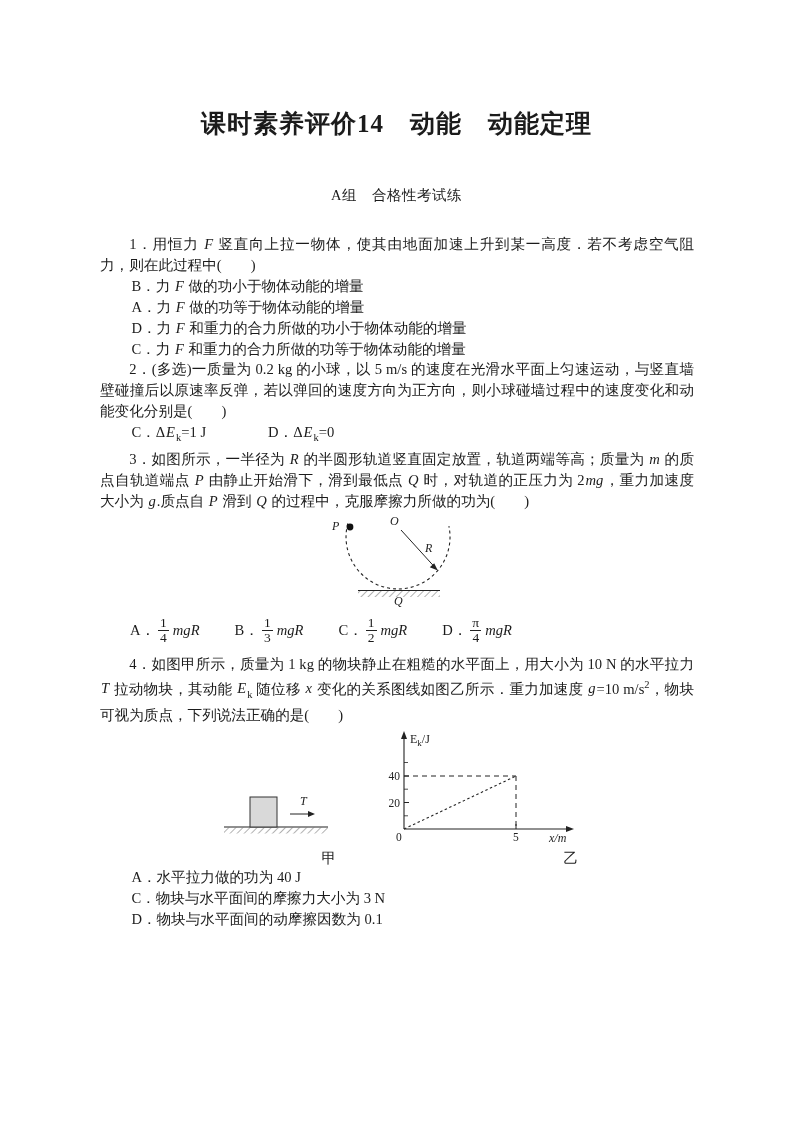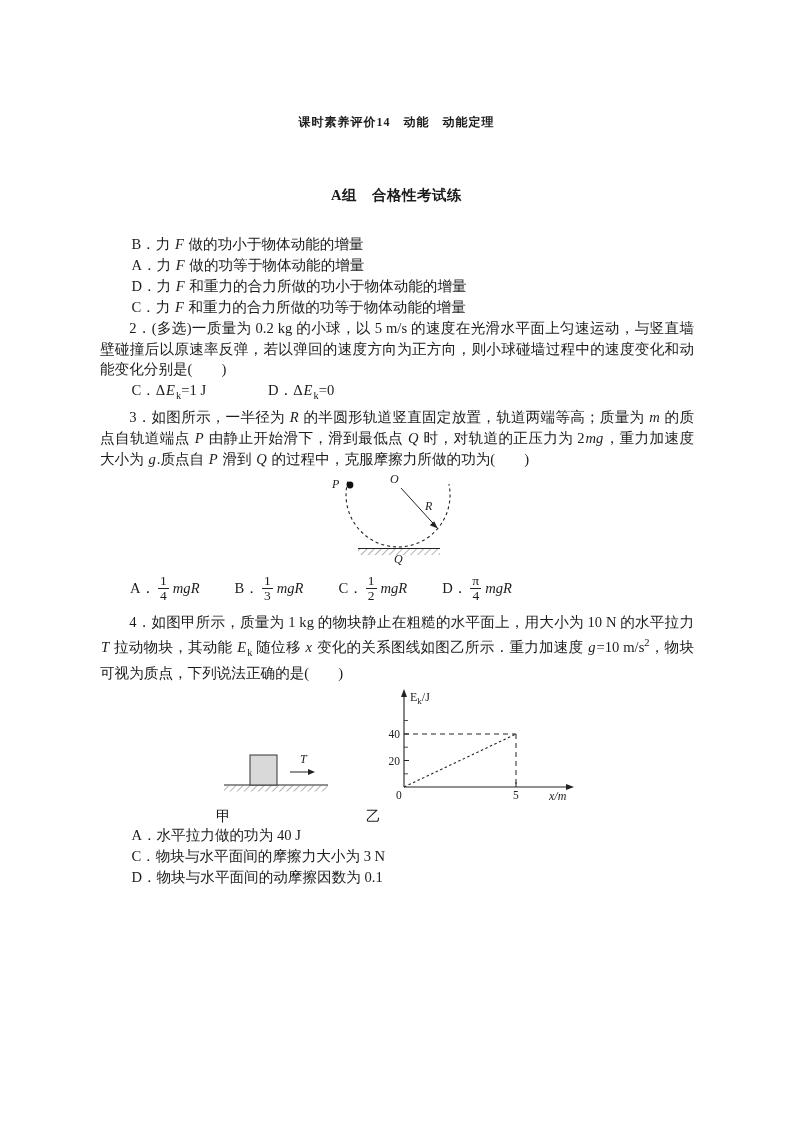--- a/index.html
+++ b/index.html
@@ -1,31 +1,31 @@
 <!DOCTYPE html>
 <html><head>
 <meta charset="utf-8">
 <style>
   html,body { margin:0; padding:0; background:#fff; }
   .page { width:793px; height:1122px; background:#ffffff; position:relative; overflow:hidden;
           font-family:"Liberation Serif","DejaVu Serif",serif; color:#1b1b1b; }
   .title { position:absolute; top:107px; left:0; right:0; text-align:center;
-           font-size:12px; font-weight:700; margin:7px; letter-spacing:1px; }
+           font-size:25px; font-weight:700; margin:0; letter-spacing:1px; }
   .section { position:absolute; top:186px; left:0; right:0; text-align:center;
-             font-size:14.5px; font-weight:700; margin:0; letter-spacing:0.5px; }
+             font-size:14.5px; font-weight:400; margin:0; letter-spacing:0.5px; }
   .content { position:absolute; left:100px; top:234px; width:594px;
              font-size:14.6px; line-height:20.9px; text-align:justify; }
   .stem { margin:0; text-indent:2em; }
   .opt { padding-left:2.15em; }
   .var { font-style:italic; padding:0 1px; font-family:"Liberation Serif",serif; }
   sub,sup { font-size:0.72em; }
   .optrow .pair-first { display:inline-block; min-width:133px; }
   .figure-row { display:flex; justify-content:center; align-items:flex-end; margin:3px 0 1px; }
   .fig4 { gap:30px; }
-  .figcol { display:flex; flex-direction:column; align-items:flex-start; }
+  .figcol { display:flex; flex-direction:column; align-items:flex-end; }
   .caption { text-align:center; font-size:14.6px; line-height:16px; margin-top:1px; }
   .frac-row { display:flex; gap:34px; padding-left:2.05em; align-items:center; height:46px; }
   .frac-opt { display:inline-flex; align-items:center; }
   .frac { display:inline-flex; flex-direction:column; align-items:center; line-height:1.08;
           font-size:13.5px; margin:0 3px; }
   .frac .den { border-top:1.2px solid #222; padding:0 2px; }
   svg { display:block; }
   svg text { font-family:"Liberation Serif",serif; font-size:12px; fill:#222; }
   svg text.it { font-style:italic; }
   svg text.tick { font-style:normal; font-size:11.5px; }
@@ -33,20 +33,21 @@
 </head>
 <body>
 
 <div class="page">
 
   <h1 class="title">课时素养评价14　动能　动能定理</h1>
   <h2 class="section">A组　合格性考试练</h2>
 
   <div class="content">
 
+    <p class="stem">1．用恒力 <i class="var">F</i> 竖直向上拉一物体，使其由地面加速上升到某一高度．若不考虑空气阻力，则在此过程中(　　)</p>
     <div class="opt">B．力 <i class="var">F</i> 做的功小于物体动能的增量</div>
     <div class="opt">A．力 <i class="var">F</i> 做的功等于物体动能的增量</div>
     <div class="opt">D．力 <i class="var">F</i> 和重力的合力所做的功小于物体动能的增量</div>
     <div class="opt">C．力 <i class="var">F</i> 和重力的合力所做的功等于物体动能的增量</div>
 
     <p class="stem">2．(多选)一质量为 0.2 kg 的小球，以 5 m/s 的速度在光滑水平面上匀速运动，与竖直墙壁碰撞后以原速率反弹，若以弹回的速度方向为正方向，则小球碰墙过程中的速度变化和动能变化分别是(　　)</p>
     <div class="opt optrow">
       <span class="pair-first">C．Δ<i class="var">E</i><sub>k</sub>=1 J</span>
       <span>D．Δ<i class="var">E</i><sub>k</sub>=0</span>
     </div>

